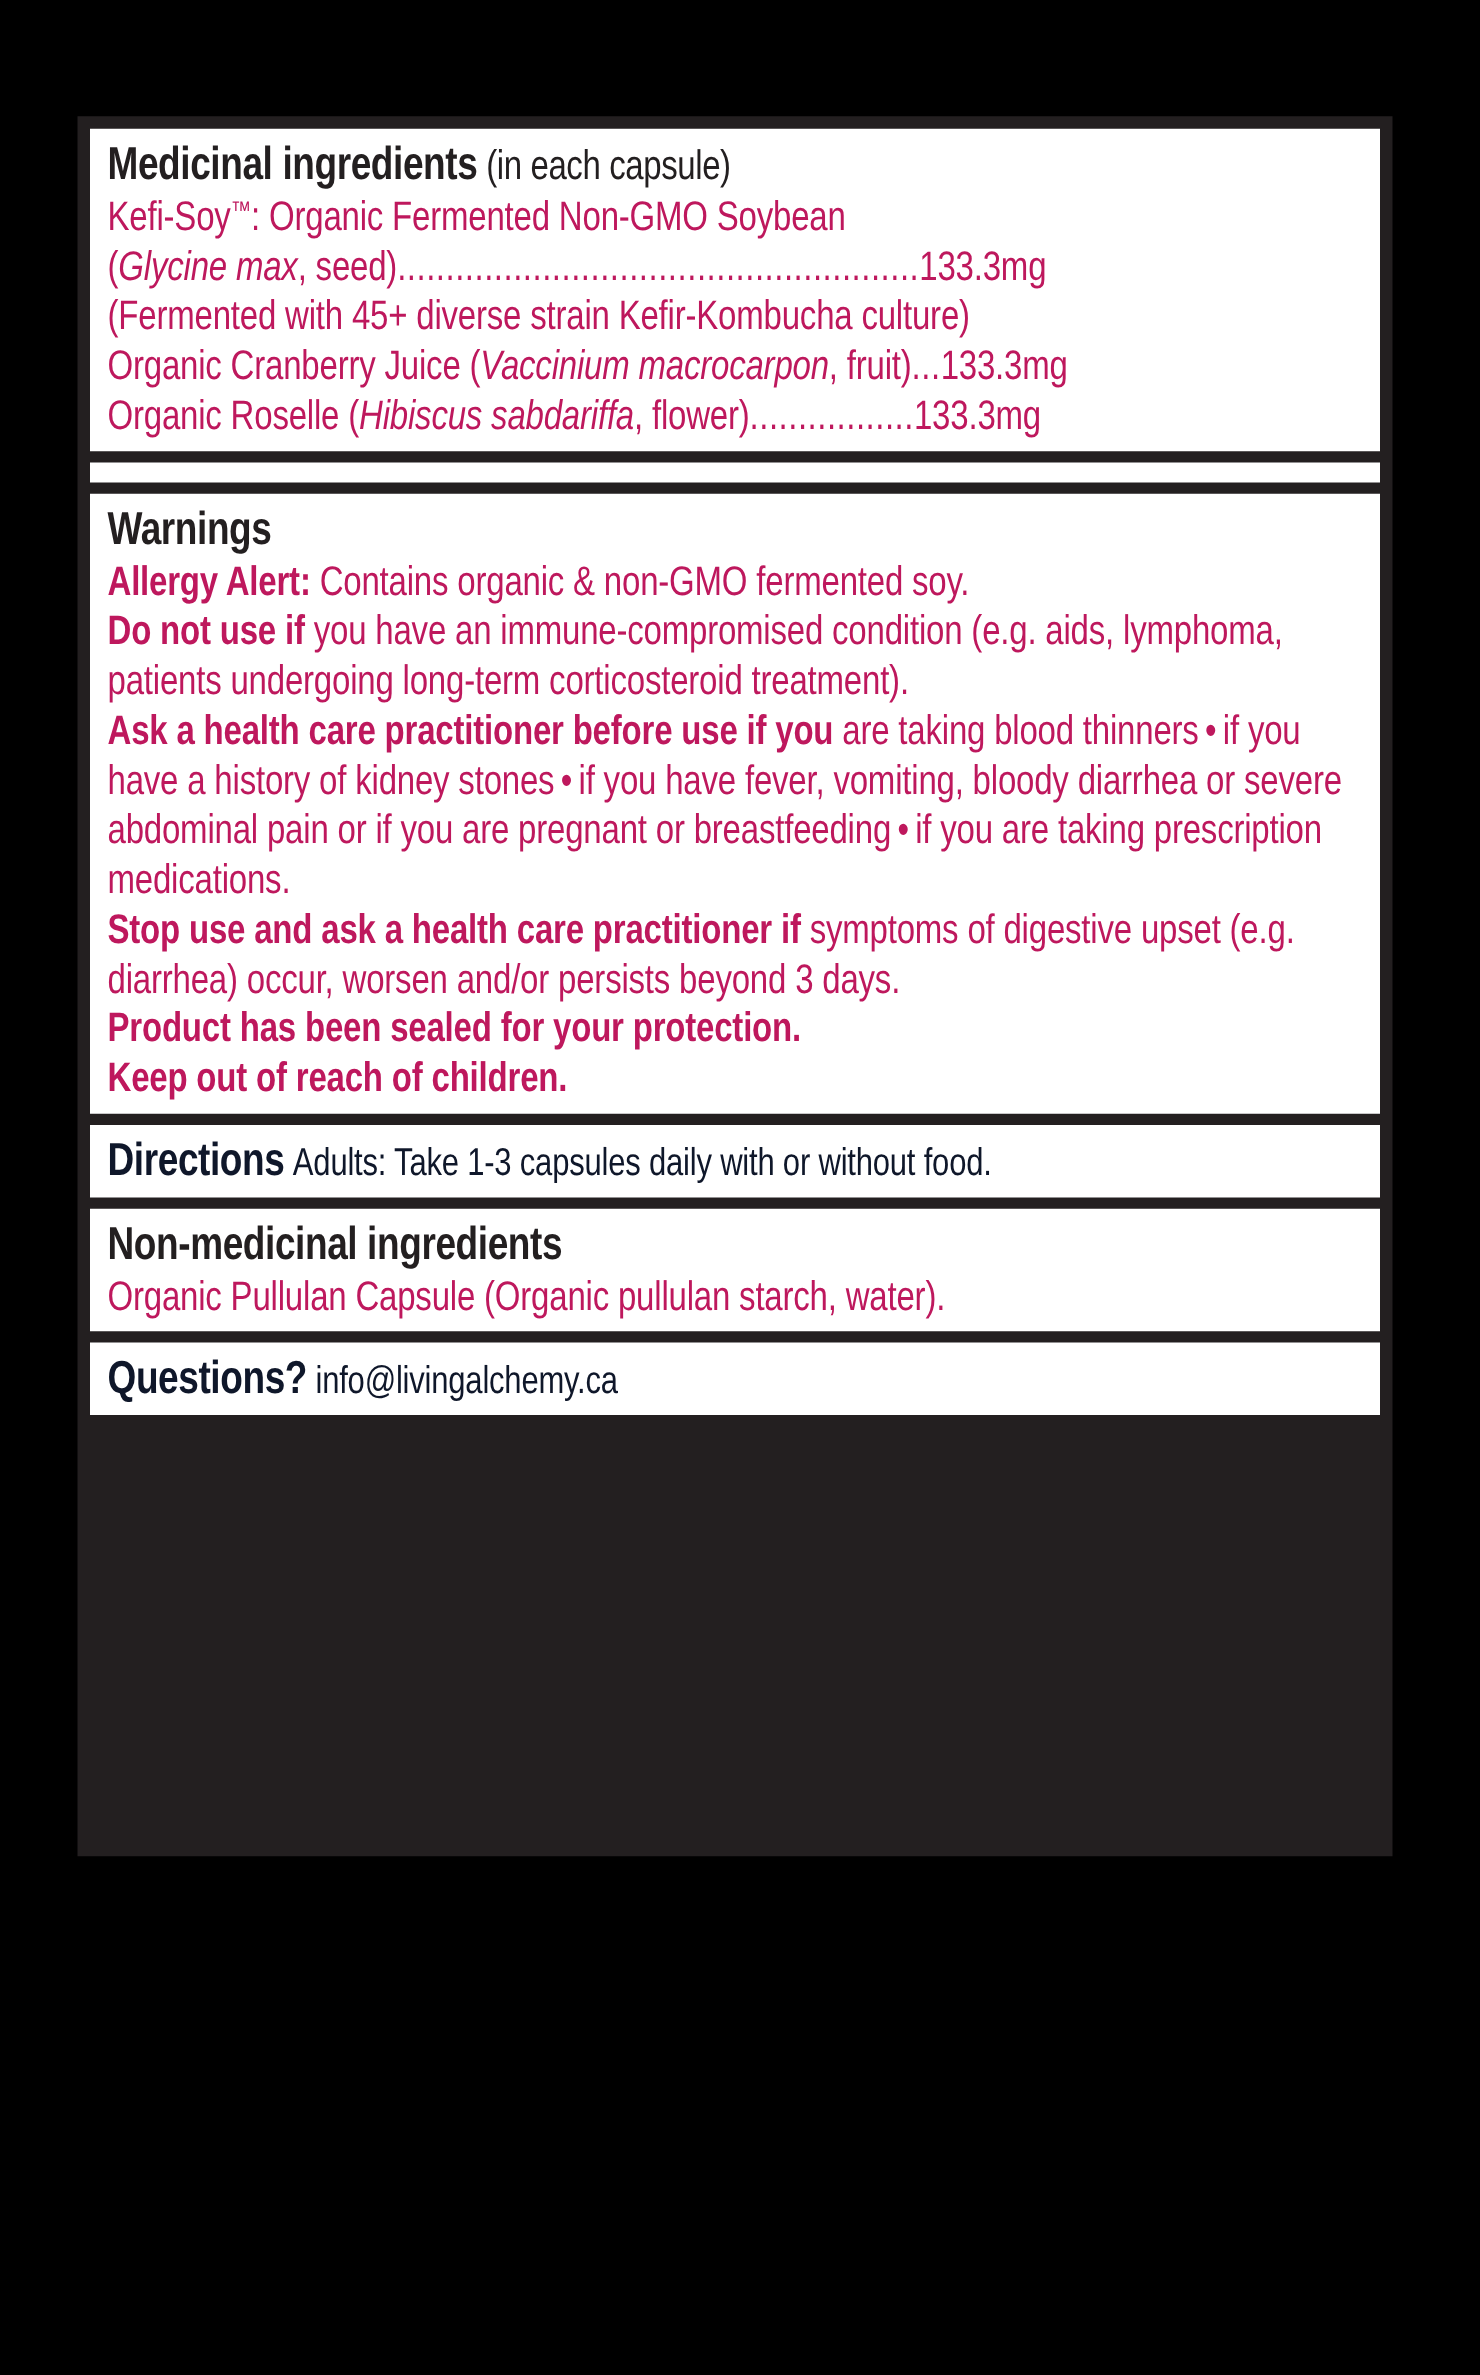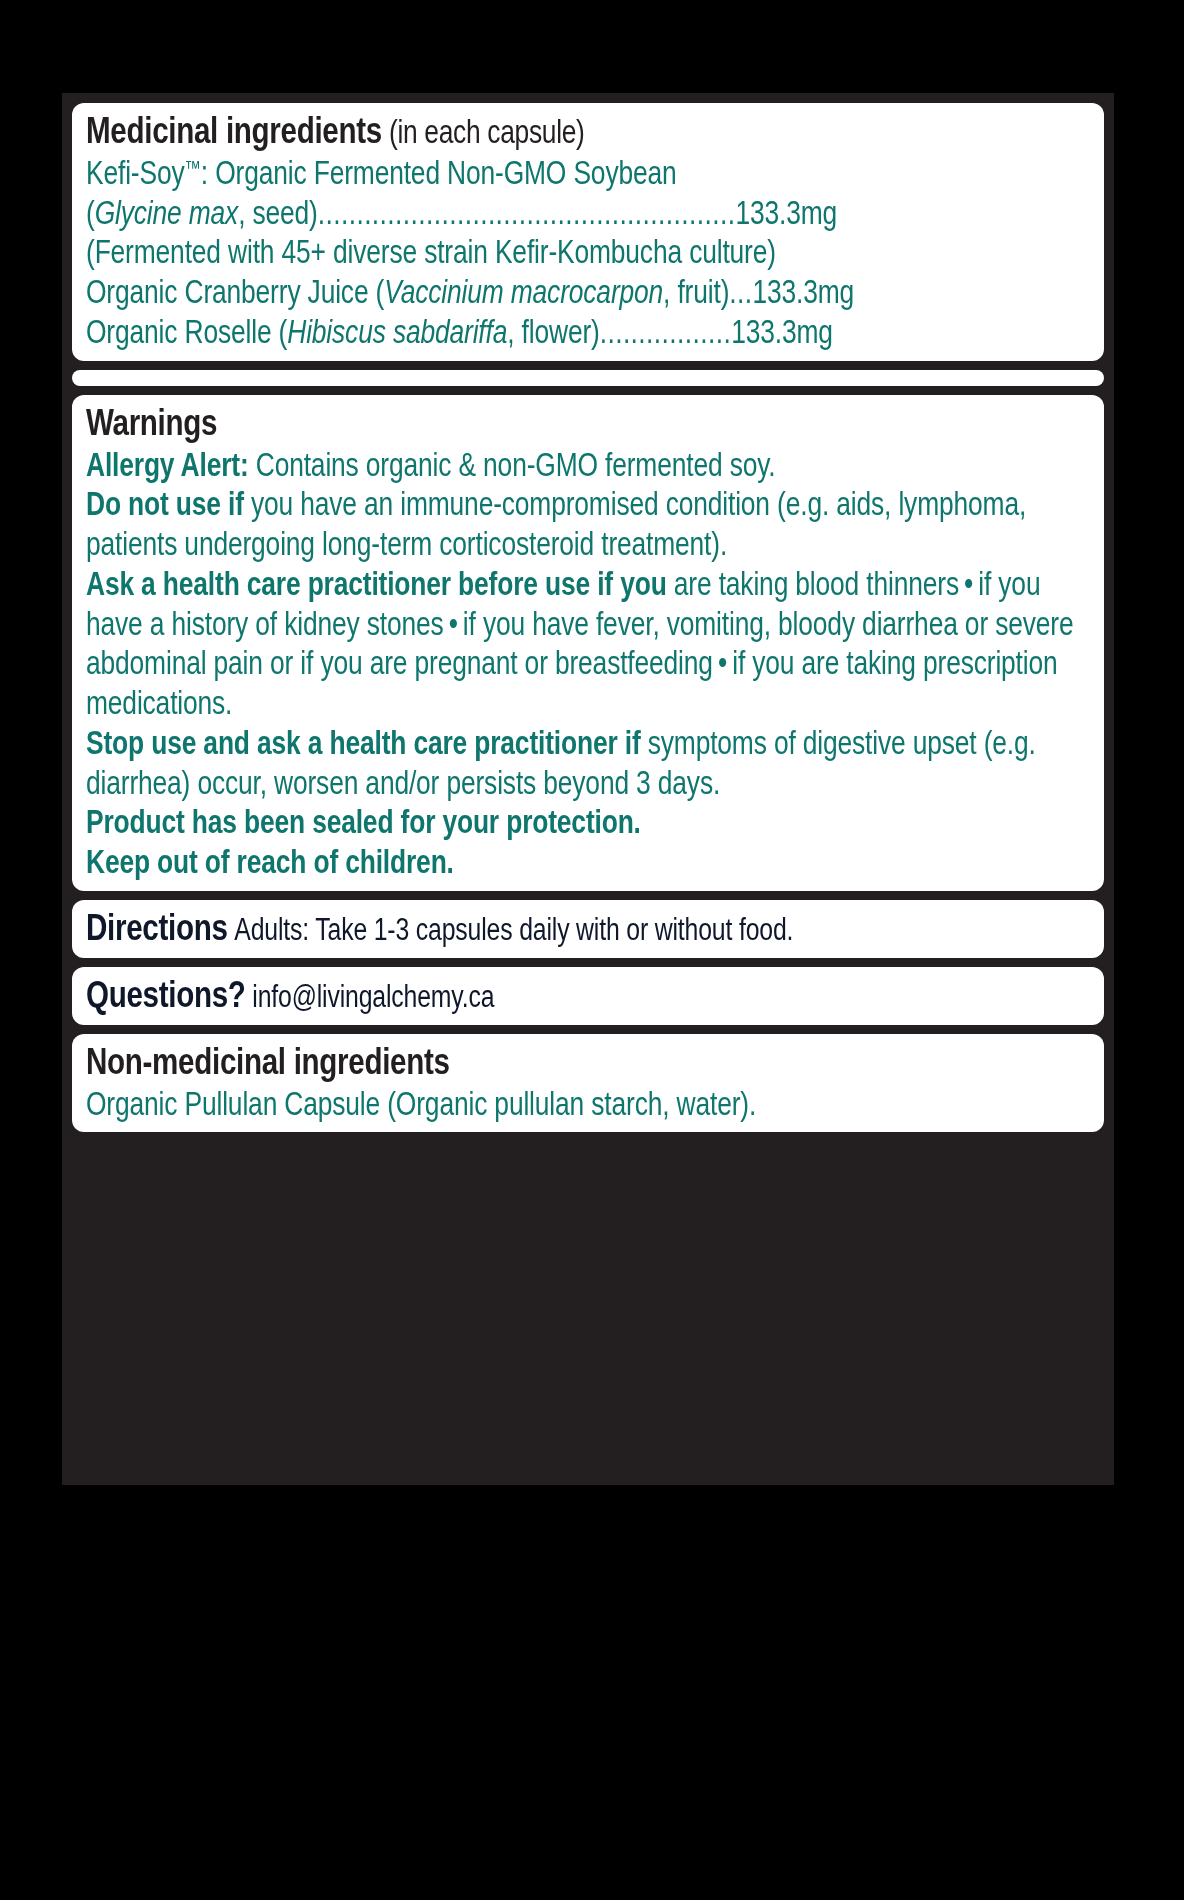--- a/index.html
+++ b/index.html
@@ -20,21 +20,20 @@
     padding:10px;
     display:flex;
     flex-direction:column;
     gap:9px;
   }
 
   .panel{
     background:#ffffff;
     width:100%;
     padding:7px 14px 9px 14px;
-    border-radius:12px;
   }
 
   
   .cond{
     display:block;
     transform:scaleX(0.80);
     transform-origin:left center;
     width:125%;
     white-space:nowrap;
   }
@@ -52,21 +51,21 @@
     color:#231f20;
     line-height:1.16;
   }
   .h-sub{
     font-weight:normal;
     font-size:33px;
   }
   .body{
     font-size:33px;
     font-weight:normal;
-    color:#0f766e;
+    color:#be185d;
     line-height:1.205;
     letter-spacing:-0.2px;
   }
   .body b{ font-weight:bold; }
   .body i{ font-style:italic; }
 
   .tm{ font-size:0.62em; vertical-align:0.42em; letter-spacing:0; }
 
   
   .leader{ letter-spacing:0.5px; }
@@ -158,29 +157,29 @@
   <div class="panel">
     <div class="inline-head">
         <span class="cond">
       <span>Directions</span><span class="inline-rest">&nbsp;</span><span class="inline-rest">Adults: Take 1-3 capsules daily with or without food.</span>
     </span>
       </div>
   </div>
 
 
   <div class="panel">
-    <div class="inline-head">
-        <span class="cond">
-      <span>Questions?</span><span class="inline-rest">&nbsp;</span><span class="inline-rest">info@livingalchemy.ca</span>
-    </span>
-      </div>
-  </div>
-
-  <div class="panel">
     <div class="h-big">
         <span class="cond">Non-medicinal ingredients</span>
       </div>
     <div class="body">
         <span class="cond">Organic Pullulan Capsule (Organic pullulan starch, water).</span>
       </div>
   </div>
 
+  <div class="panel">
+    <div class="inline-head">
+        <span class="cond">
+      <span>Questions?</span><span class="inline-rest">&nbsp;</span><span class="inline-rest">info@livingalchemy.ca</span>
+    </span>
+      </div>
+  </div>
+
 </div>
 
 </body></html>

